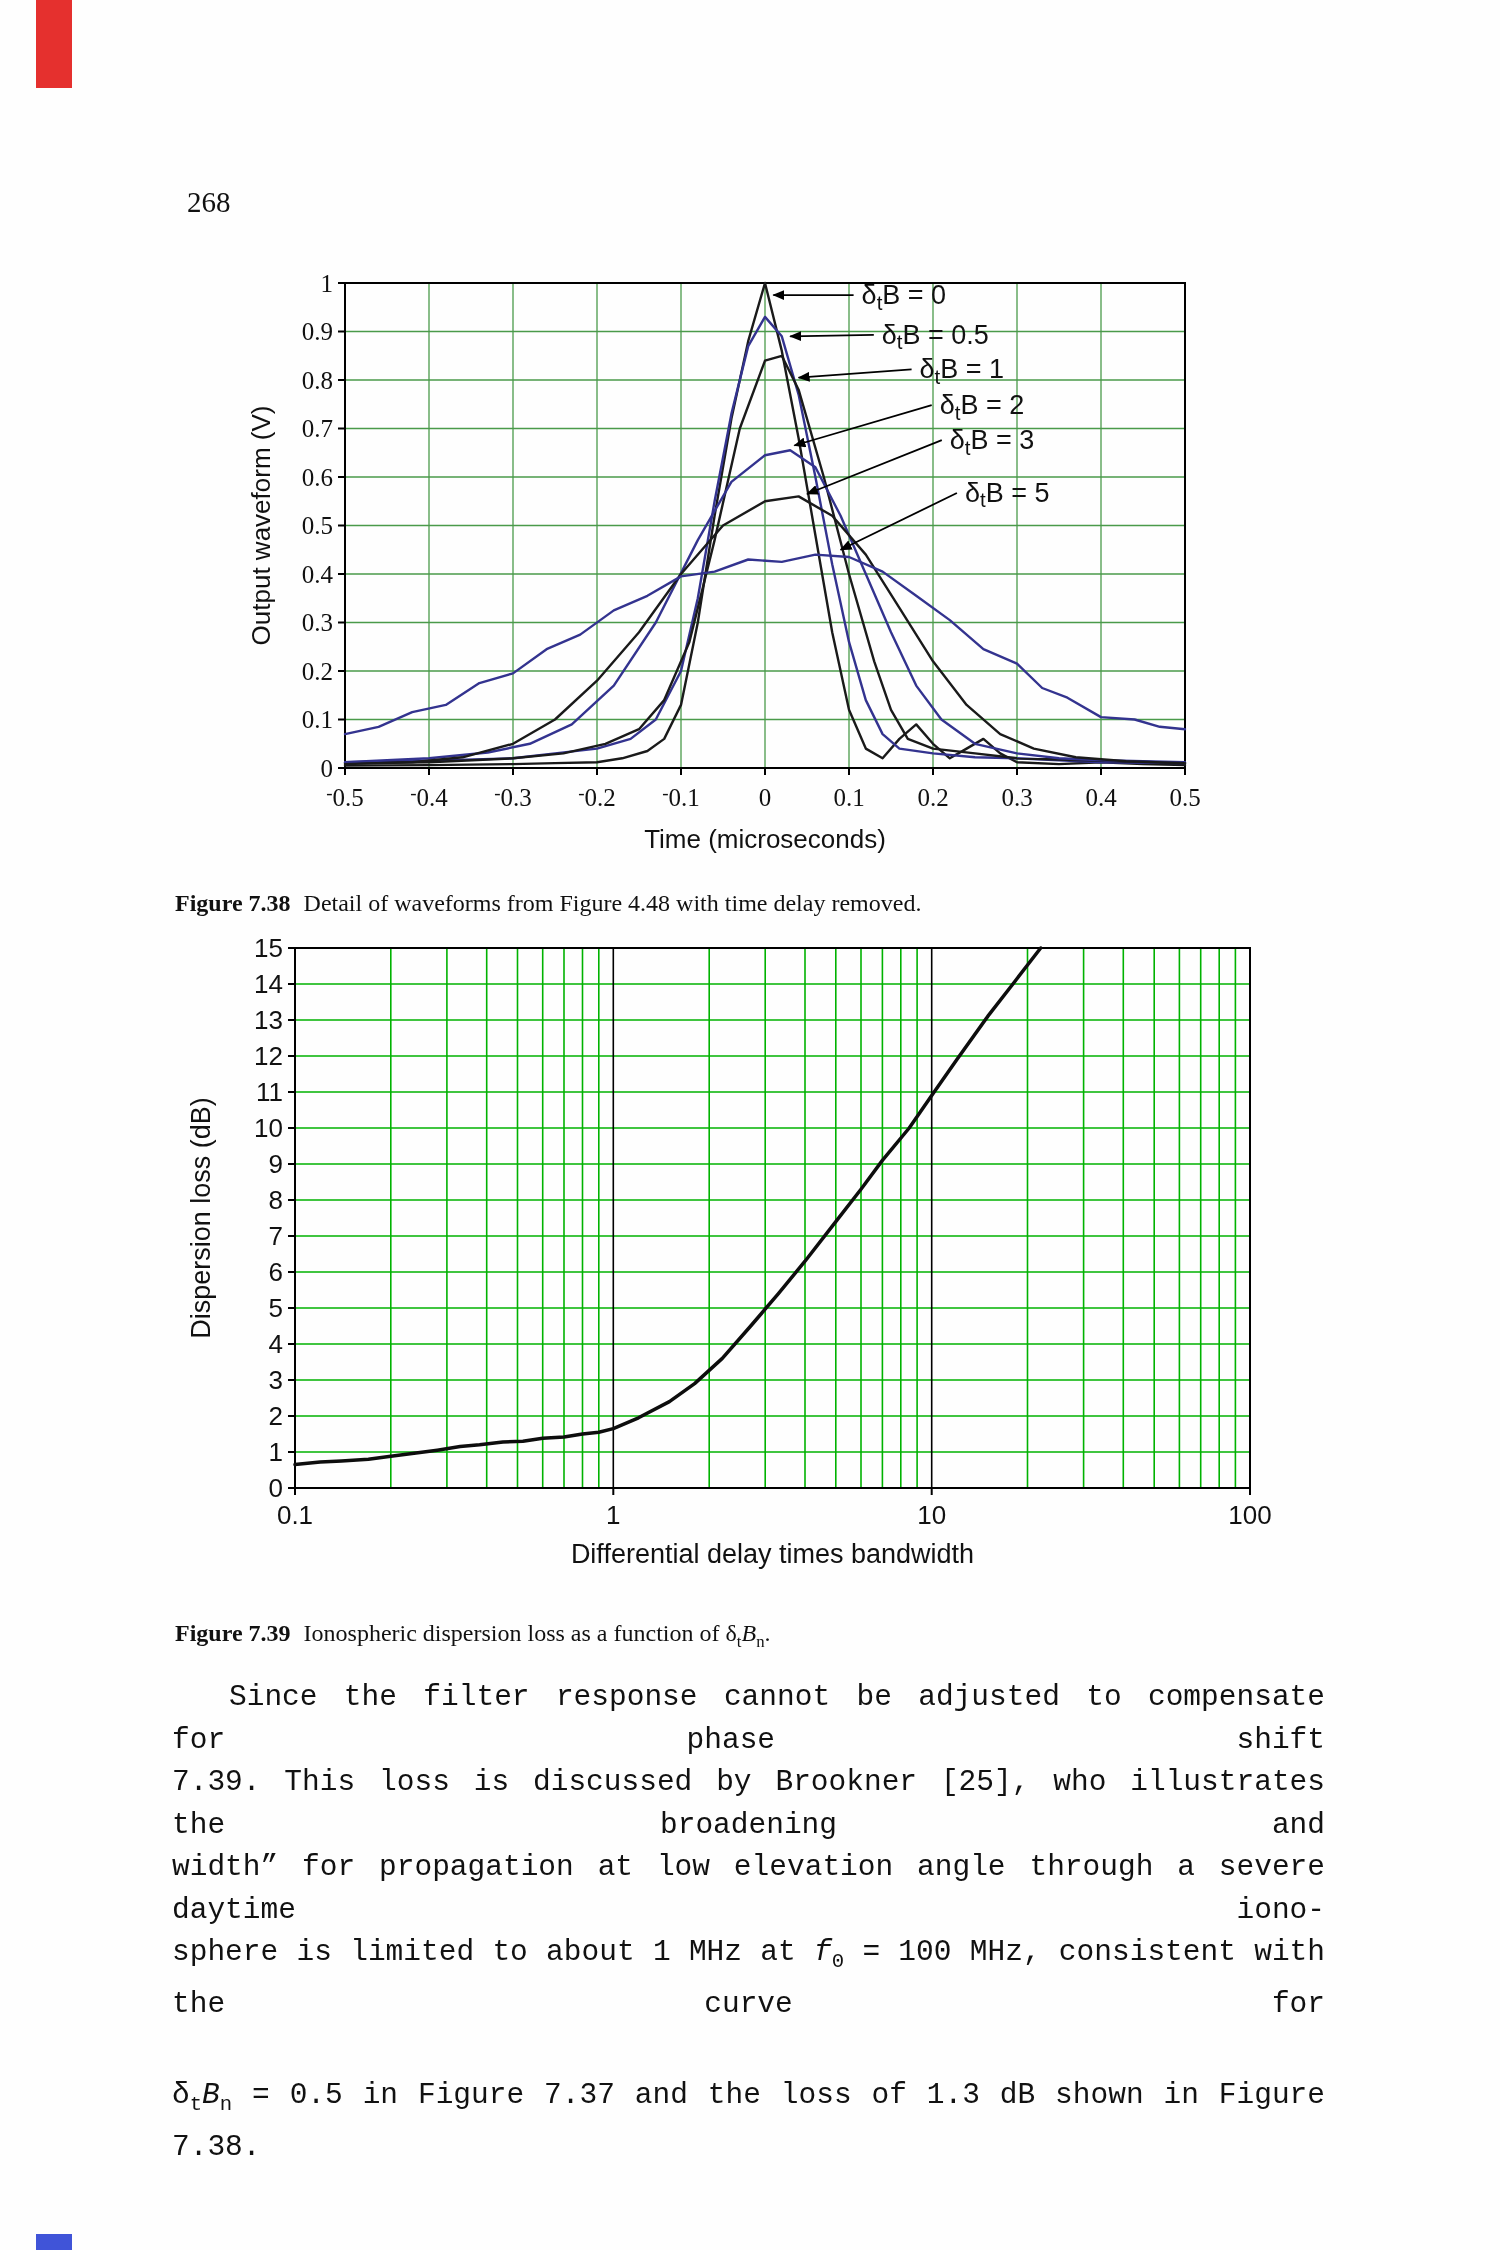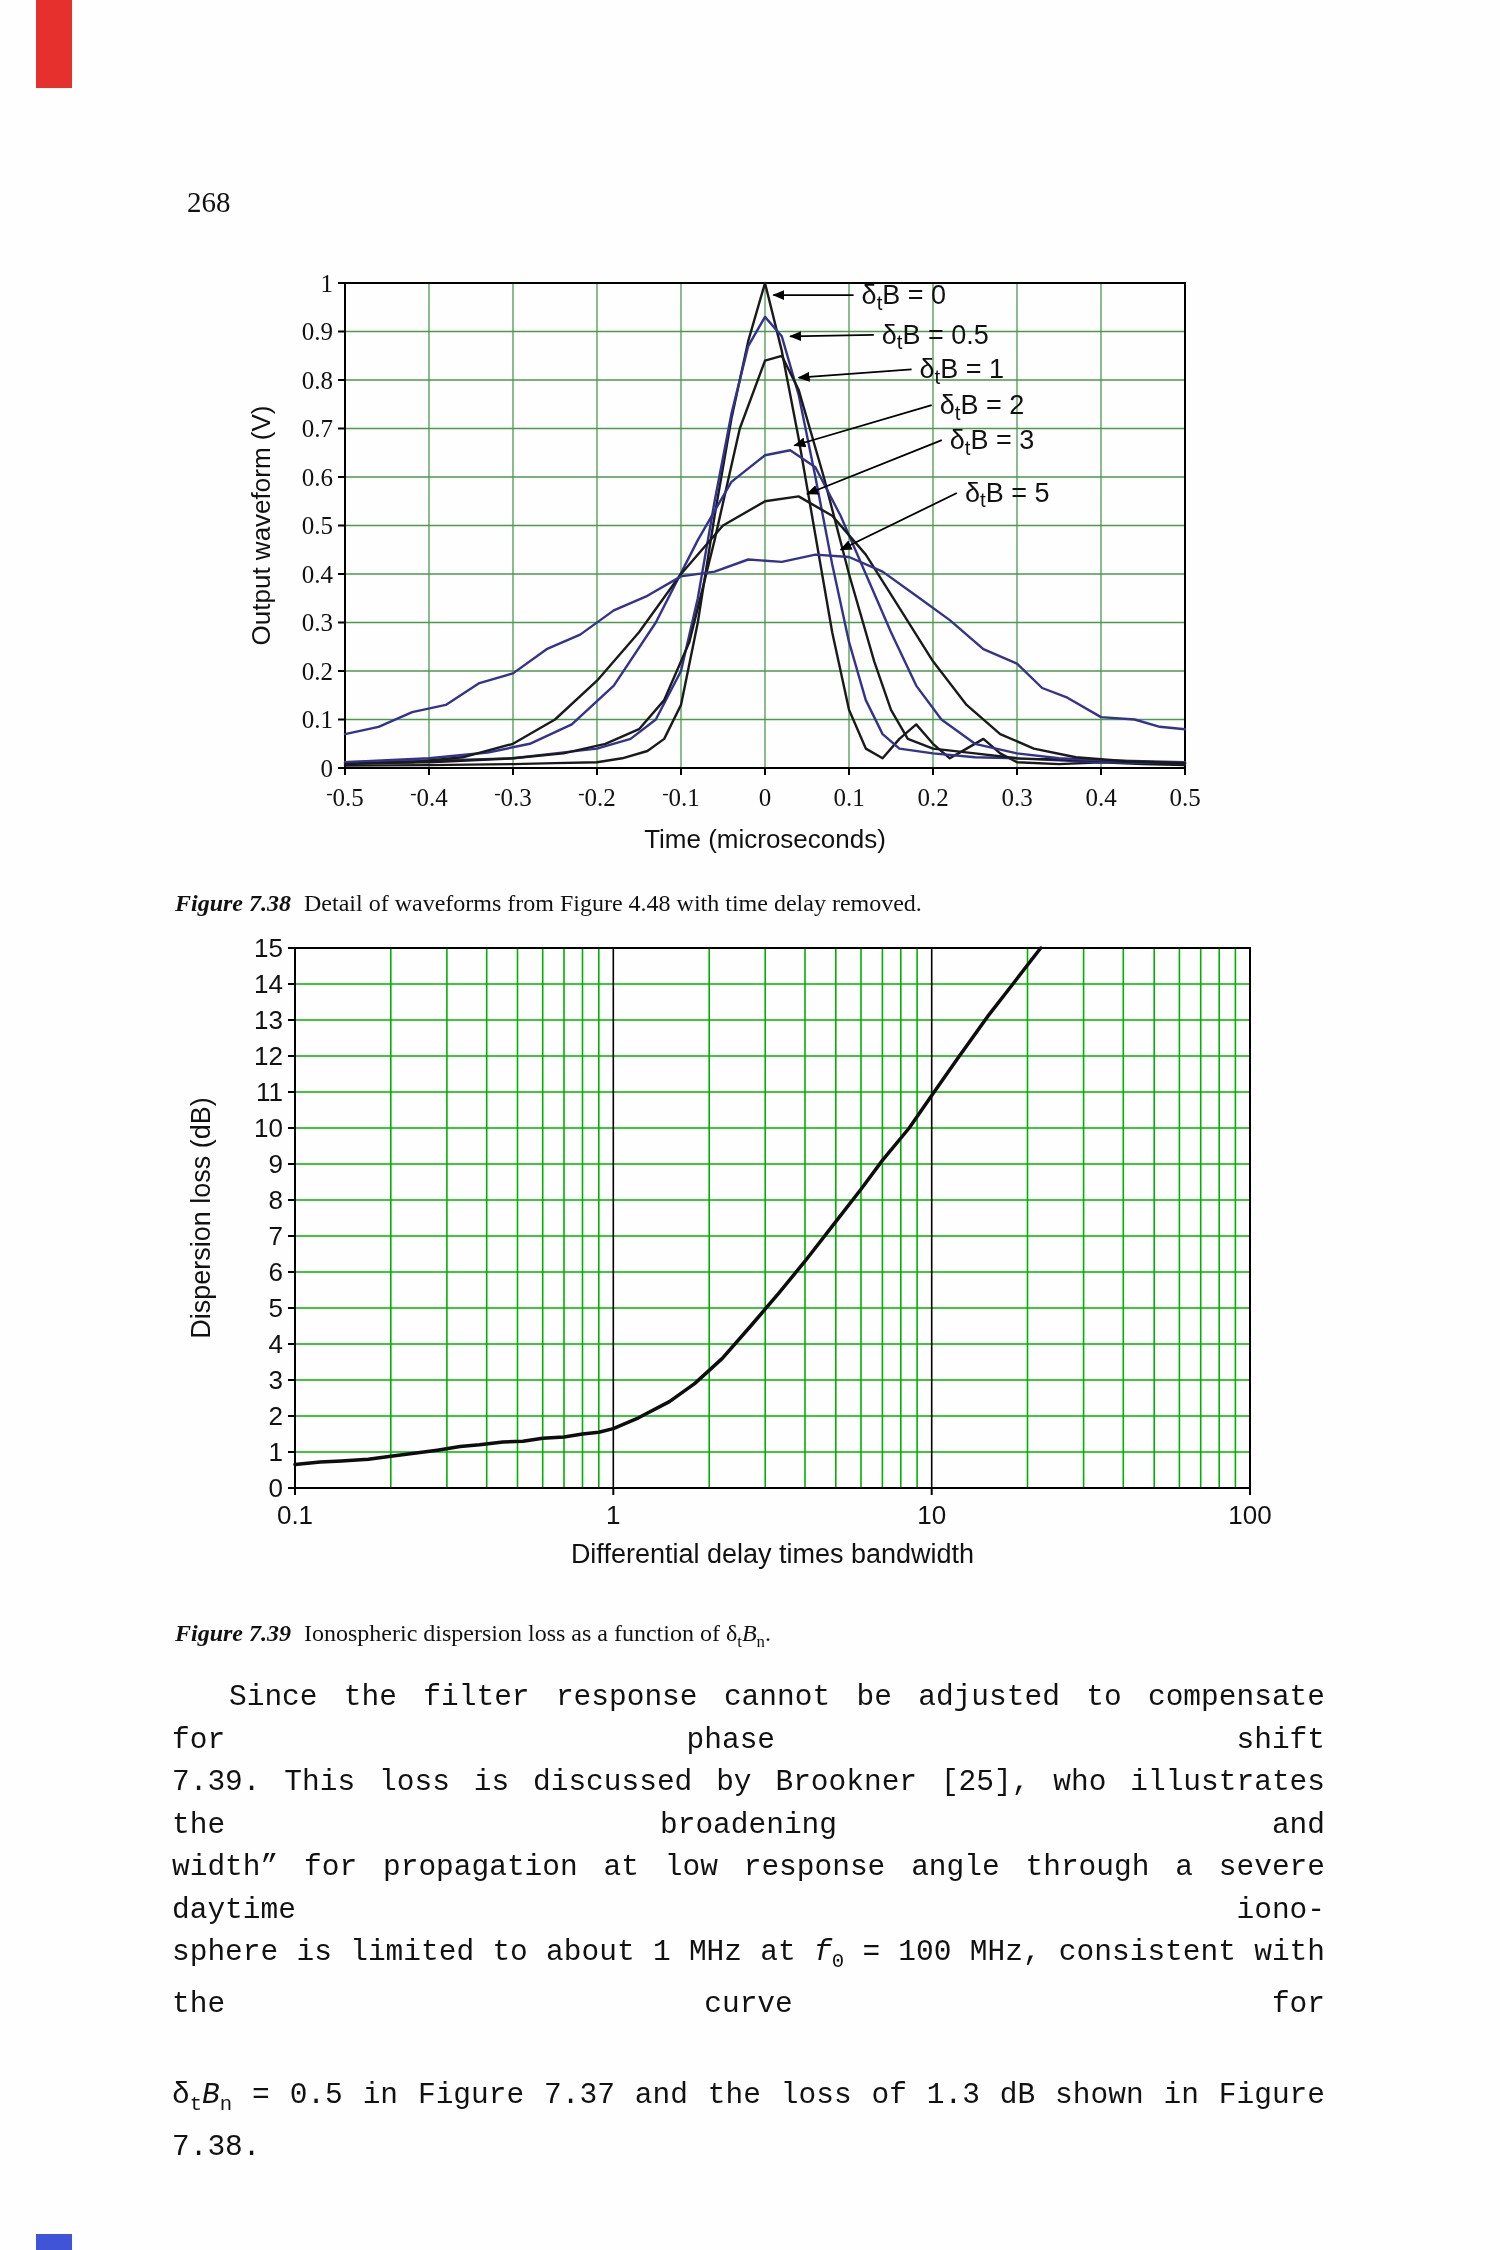--- a/index.html
+++ b/index.html
@@ -17,21 +17,21 @@
 
   #runhead { position: absolute; top: 186px; left: 175px; width: 1150px; height: 40px; font-size: 29px; margin-left: 12px; }
   #page-number  { position: absolute; left: 0; top: 0; }
   #running-title{ position: absolute; left: 0; right: 0; top: 0; text-align: center; }
 
   svg { position: absolute; overflow: visible; }
   #chart738 { left: 230px; top: 268px; }
   #chart739 { left: 195px; top: 938px; }
 
   .caption { position: absolute; left: 175px; width: 1150px; font-size: 24px; }
-  .caption b { margin-right: 13px; font-style: italic; }
+  .caption b { margin-right: 13px; }
   #caption738 { top: 866px; }
   #caption739 { top: 1596px; }
   .caption sub, #bodytext sub { font-size: 70%; }
 
   #bodytext { position: absolute; left: 172px; top: 1676px; width: 1153px; font-size: 29.5px; line-height: 42.5px; }
   .jline { text-align: justify; text-align-last: justify; font-family: Liberation Mono, monospace; }
   .jline.first { text-indent: 57px; }
   .jline.last  { text-align-last: left; margin-top: 48px; }
 </style>
 </head>
@@ -226,16 +226,16 @@
     <text x="15" y="280" font-family="&quot;Liberation Sans&quot;, sans-serif" font-size="27" fill="#111" text-anchor="middle" transform="rotate(-90 15 280)"><tspan dy="0.0">Dispersion loss (dB)</tspan></text>
   </svg>
 
 <p class="caption" id="caption739">
   <b>Figure 7.39</b><span>Ionospheric dispersion loss as a function of δ<sub>t</sub><i>B</i><sub>n</sub>.</span>
 </p>
 
 <div id="bodytext">
     <div class="jline first">Since the filter response cannot be adjusted to compensate for phase shift</div>
     <div class="jline">7.39. This loss is discussed by Brookner [25], who illustrates the broadening and</div>
-    <div class="jline">width” for propagation at low response angle through a severe daytime iono-</div>
+    <div class="jline">width” for propagation at low elevation angle through a severe daytime iono-</div>
     <div class="jline">sphere is limited to about 1 MHz at <i>f</i><sub>0</sub> = 100 MHz, consistent with the curve for</div>
     <div class="jline last">δ<sub>t</sub><i>B</i><sub>n</sub> = 0.5 in Figure 7.37 and the loss of 1.3 dB shown in Figure 7.38.</div>
   </div>
 
 </body></html>

